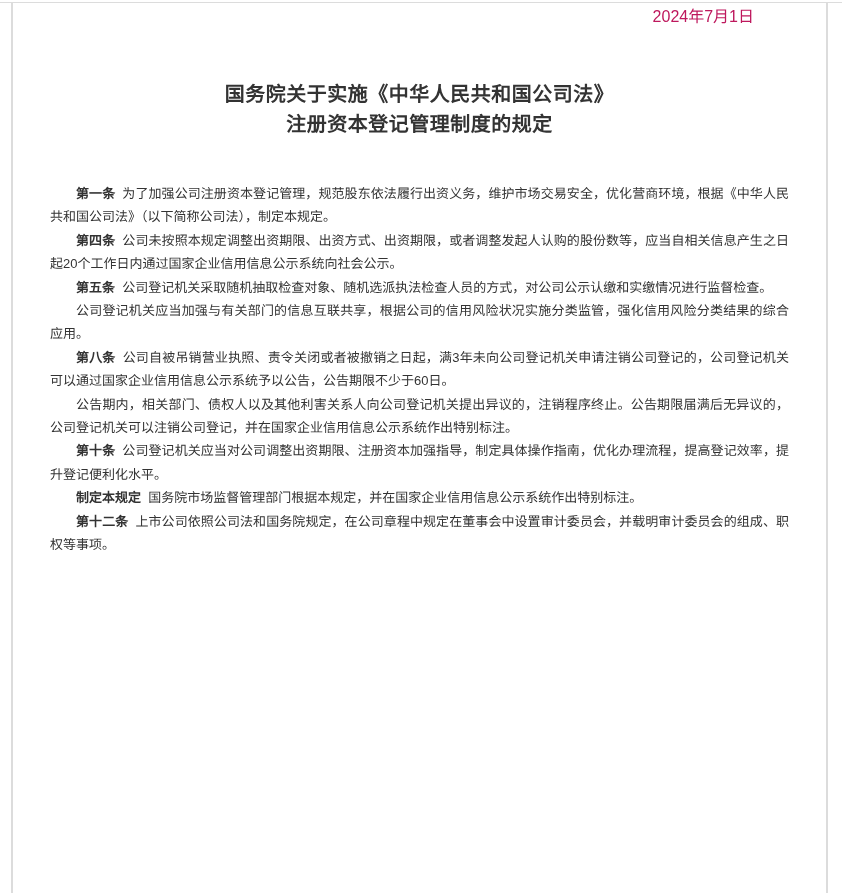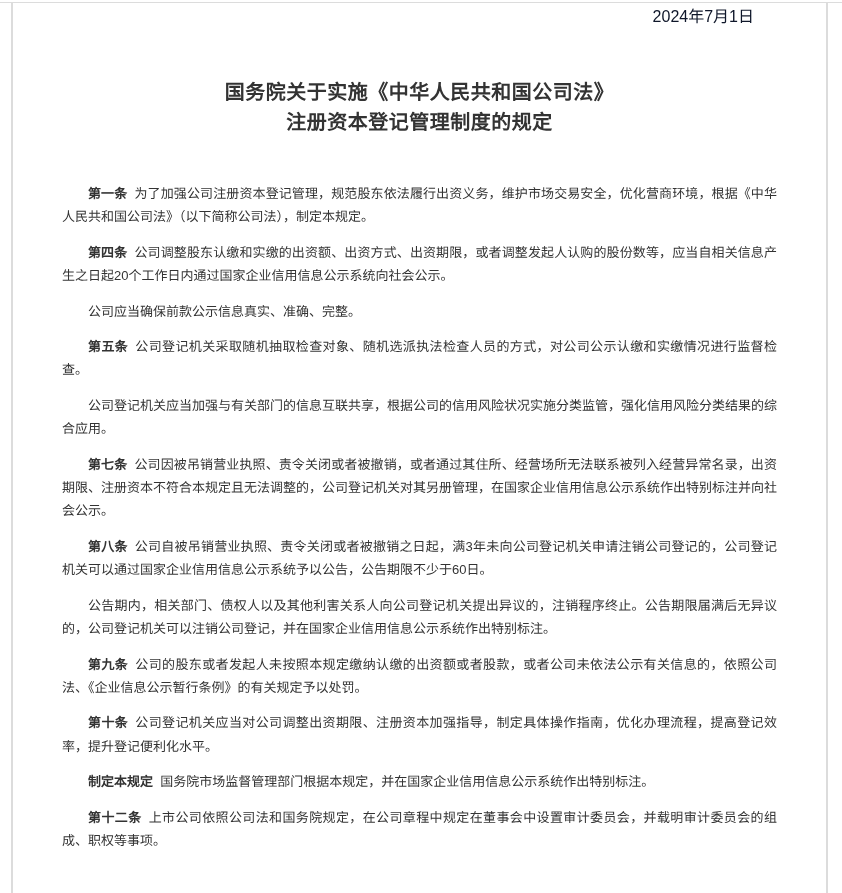--- a/index.html
+++ b/index.html
@@ -23,42 +23,42 @@
     top: 3px; left: 13px; right: 16px; bottom: 0;
     padding: 0 37px;
     overflow: hidden;
   }
   .doc-date {
     padding-top: 4px;
     padding-right: 35px;
     text-align: right;
     font-size: 16px;
     line-height: 20px;
-    color: #0f172a;
+    color: #be185d;
   }
   .doc-title {
     margin-top: 52px;
     text-align: center;
-    font-family: Liberation Mono, monospace;
+    font-family: Liberation Sans, sans-serif;
     font-weight: bold;
     font-size: 20px;
     line-height: 30px;
     color: #333333;
     letter-spacing: 0.5px;
   }
   .doc-body {
     margin-top: 43px;
     font-size: 13px;
     line-height: 23.4px;
     text-align: justify;
     text-justify: inter-ideograph;
     color: #333333;
   }
   .doc-body p {
-    margin: 12px;
+    margin: 0;
     text-indent: 2em;
   }
   .law-label:not(:empty) {
     font-weight: bold;
     margin-right: 0.55em;
   }
 </style>
 </head>
 <body>
 
@@ -70,27 +70,24 @@
 
   <div class="doc-date">2024年7月1日</div>
 
   <div class="doc-title">
     <div>国务院关于实施《中华人民共和国公司法》</div>
     <div>注册资本登记管理制度的规定</div>
   </div>
 
   <div class="doc-body">
     <p><span class="law-label">第一条</span><span>为了加强公司注册资本登记管理，规范股东依法履行出资义务，维护市场交易安全，优化营商环境，根据《中华人民共和国公司法》（以下简称公司法），制定本规定。</span></p>
-    <p><span class="law-label">第四条</span><span>公司调整股东认缴和实缴的出资额、出资方式、出资期限，或者调整发起人认购的股份数等，应当自相关信息产生之日起20个工作日内通过国家企业信用信息公示系统向社会公示。</span></p>
-    <p><span class="law-label"></span><span>公司应当确保前款公示信息真实、准确、完整。</span></p>
+    <p><span class="law-label">第四条</span><span>公司未按照本规定调整出资期限、出资方式、出资期限，或者调整发起人认购的股份数等，应当自相关信息产生之日起20个工作日内通过国家企业信用信息公示系统向社会公示。</span></p>
     <p><span class="law-label">第五条</span><span>公司登记机关采取随机抽取检查对象、随机选派执法检查人员的方式，对公司公示认缴和实缴情况进行监督检查。</span></p>
     <p><span class="law-label"></span><span>公司登记机关应当加强与有关部门的信息互联共享，根据公司的信用风险状况实施分类监管，强化信用风险分类结果的综合应用。</span></p>
-    <p><span class="law-label">第七条</span><span>公司因被吊销营业执照、责令关闭或者被撤销，或者通过其住所、经营场所无法联系被列入经营异常名录，出资期限、注册资本不符合本规定且无法调整的，公司登记机关对其另册管理，在国家企业信用信息公示系统作出特别标注并向社会公示。</span></p>
     <p><span class="law-label">第八条</span><span>公司自被吊销营业执照、责令关闭或者被撤销之日起，满3年未向公司登记机关申请注销公司登记的，公司登记机关可以通过国家企业信用信息公示系统予以公告，公告期限不少于60日。</span></p>
     <p><span class="law-label"></span><span>公告期内，相关部门、债权人以及其他利害关系人向公司登记机关提出异议的，注销程序终止。公告期限届满后无异议的，公司登记机关可以注销公司登记，并在国家企业信用信息公示系统作出特别标注。</span></p>
-    <p><span class="law-label">第九条</span><span>公司的股东或者发起人未按照本规定缴纳认缴的出资额或者股款，或者公司未依法公示有关信息的，依照公司法、《企业信息公示暂行条例》的有关规定予以处罚。</span></p>
     <p><span class="law-label">第十条</span><span>公司登记机关应当对公司调整出资期限、注册资本加强指导，制定具体操作指南，优化办理流程，提高登记效率，提升登记便利化水平。</span></p>
     <p><span class="law-label">制定本规定</span><span>国务院市场监督管理部门根据本规定，并在国家企业信用信息公示系统作出特别标注。</span></p>
     <p><span class="law-label">第十二条</span><span>上市公司依照公司法和国务院规定，在公司章程中规定在董事会中设置审计委员会，并载明审计委员会的组成、职权等事项。</span></p>
 
   </div>
 
 </div>
 
 </body></html>

